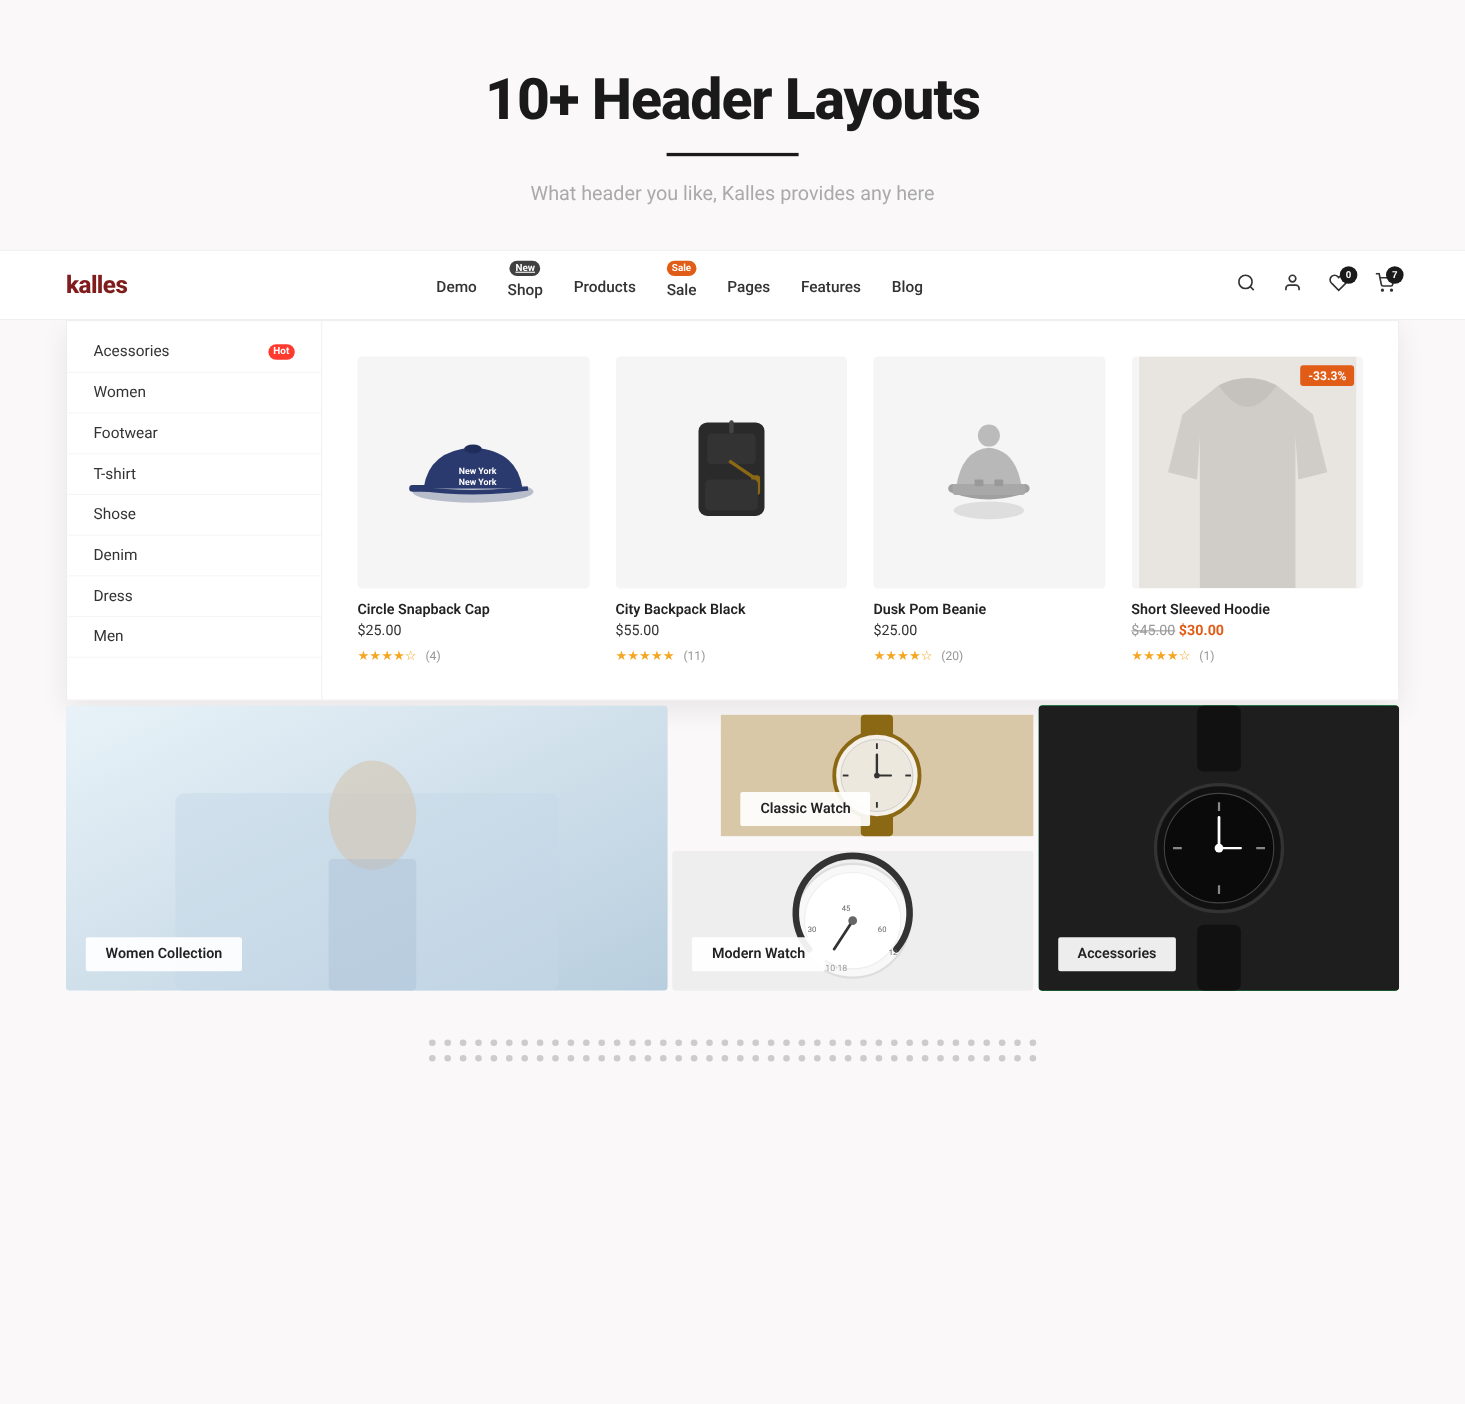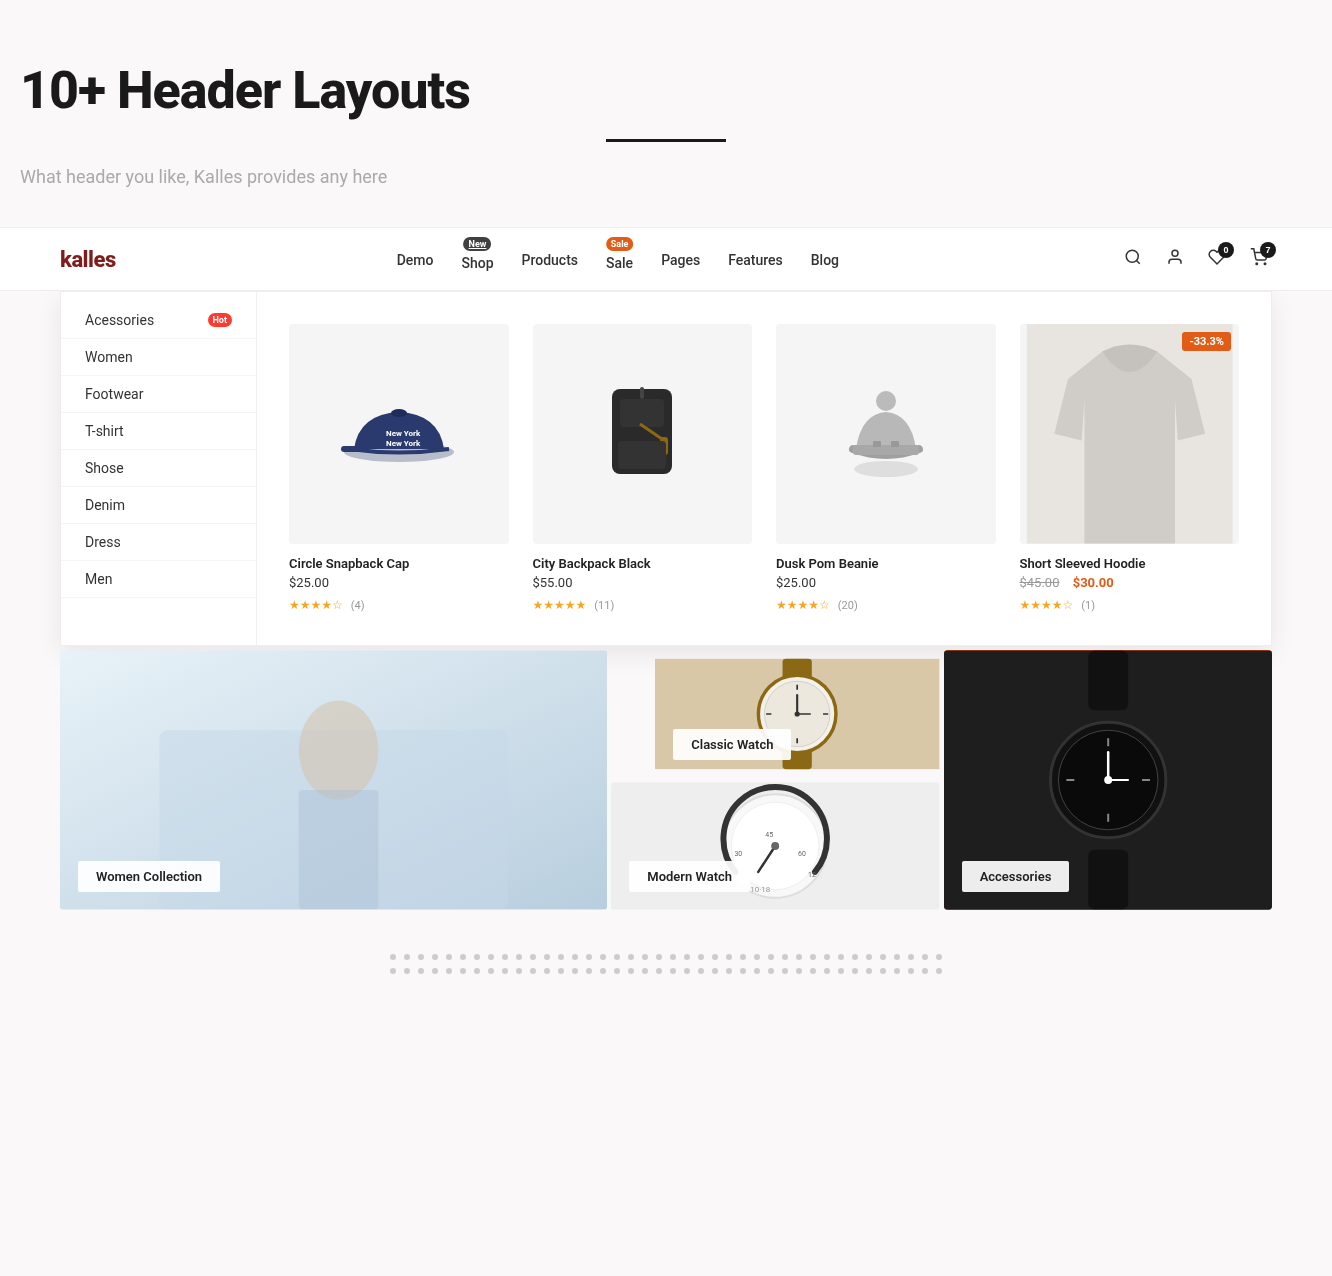--- a/index.html
+++ b/index.html
@@ -6,20 +6,21 @@
     body {
       font-family: -apple-system, BlinkMacSystemFont, 'Segoe UI', Roboto, sans-serif;
       background: #faf8f8;
       width: 1332px;
       min-height: 1276px;
       overflow-x: hidden;
     }
 
     
     .hero-section {
+      text-align: center;
       padding: 60px 20px 40px;
       background: #faf8f8;
     }
     .hero-title {
       font-size: 52px;
       font-weight: 800;
       color: #1a1a1a;
       letter-spacing: -1px;
       margin-bottom: 18px;
     }
@@ -118,21 +119,21 @@
       display: flex;
       background: #fff;
       border: 1px solid #eee;
       margin: 0 60px;
       box-shadow: 0 8px 24px rgba(0,0,0,0.08);
       position: relative;
     }
 
     
     .category-sidebar {
-      width: 196px;
+      width: 232px;
       border-right: 1px solid #f0f0f0;
       padding: 10px 0;
       flex-shrink: 0;
     }
     .category-item {
       padding: 10px 24px;
       font-size: 14px;
       color: #333;
       cursor: pointer;
       display: flex;
@@ -192,21 +193,21 @@
       margin-bottom: 4px;
     }
     .product-price {
       font-size: 13px;
       color: #333;
       margin-bottom: 4px;
     }
     .product-price-sale {
       color: #e05c17;
       font-weight: 700;
-      margin-left: 10px;
+      margin-left: 0;
     }
     .product-price-original {
       text-decoration: line-through;
       color: #999;
     }
     .stars {
       color: #f5a623;
       font-size: 12px;
     }
     .review-count {
@@ -523,21 +524,21 @@
           <line x1="165" y1="64" x2="148" y2="90" stroke="#333" stroke-width="2.5" stroke-linecap="round"></line>
           <text x="150" y="110" font-size="8" fill="#999" text-anchor="middle">10·18</text>
           <circle cx="165" cy="64" r="4" fill="#666"></circle>
         </svg>
         <div class="banner-label">Modern Watch</div>
       </div>
     </div>
   </div>
 
   <div class="banner-item" style="min-height:260px;">
-    <div style="width:100%;height:260px;position:relative;overflow:hidden;background:#c2410c;">
+    <div style="width:100%;height:260px;position:relative;overflow:hidden;background:#15803d;">
       <svg width="100%" height="260" viewBox="0 0 330 260" xmlns="http://www.w3.org/2000/svg">
         <rect width="330" height="260" fill="#1e1e1e"></rect>
 
         <rect x="145" y="0" width="40" height="60" rx="6" fill="#111"></rect>
         <rect x="145" y="200" width="40" height="60" rx="6" fill="#111"></rect>
 
         <circle cx="165" cy="130" r="58" fill="#111" stroke="#333" stroke-width="3"></circle>
         <circle cx="165" cy="130" r="50" fill="#0a0a0a" stroke="#444" stroke-width="1"></circle>
 
         <line x1="165" y1="88" x2="165" y2="96" stroke="#888" stroke-width="2"></line>

